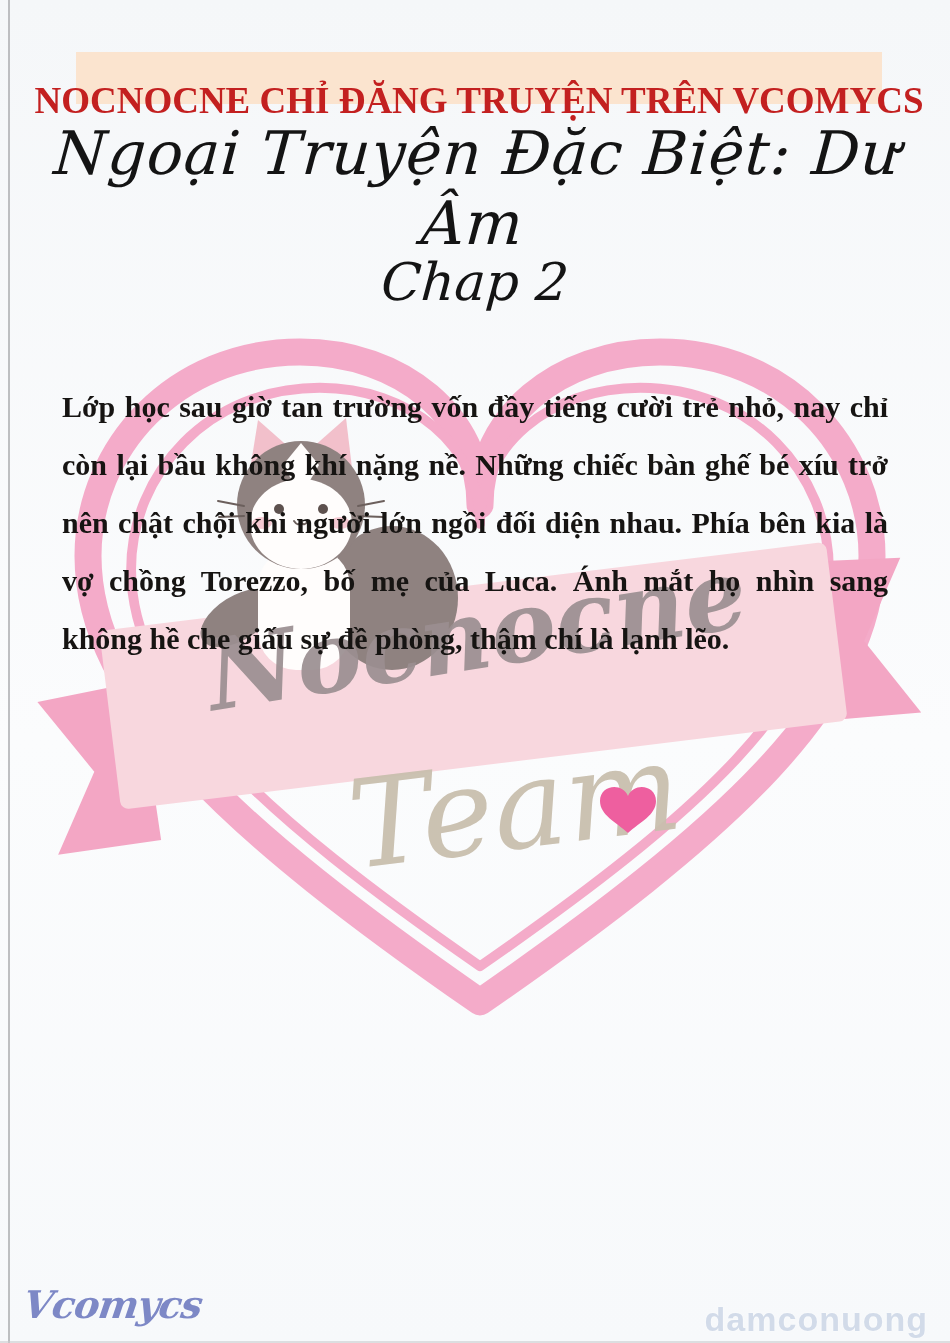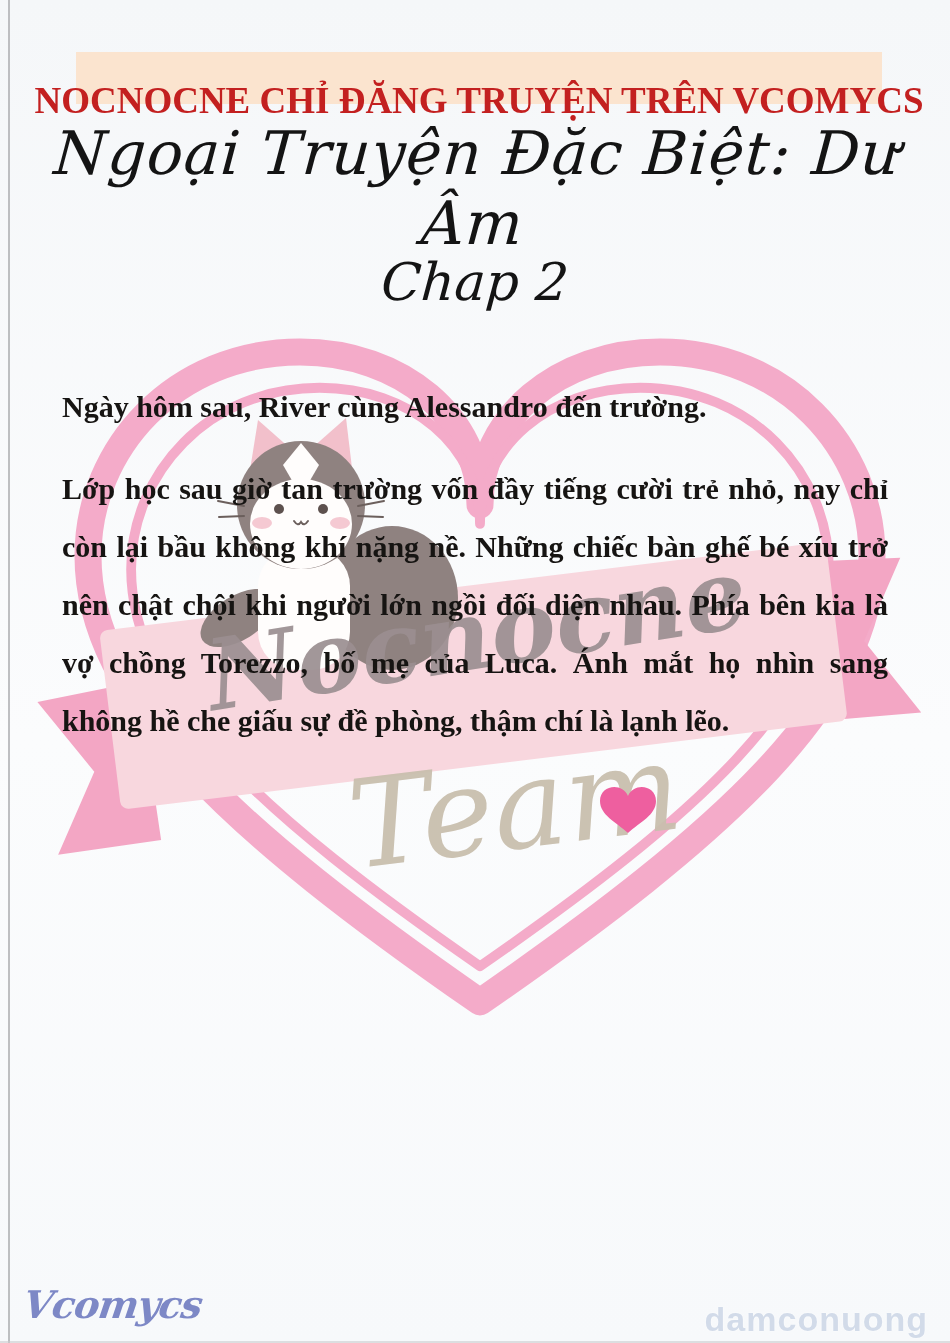--- a/index.html
+++ b/index.html
@@ -113,18 +113,17 @@
 </svg>
 
 <div class="header-banner">
   <span>NOCNOCNE CHỈ ĐĂNG TRUYỆN TRÊN VCOMYCS</span>
 </div>
 
 <div class="story-title">Ngoại Truyện Đặc Biệt: Dư Âm</div>
 <div class="chapter-title">Chap 2</div>
 
 <div class="content">
-  <p>Ngày hôm sau, River cùng Alessandro đến trường.</p>
   <p>Lớp học sau giờ tan trường vốn đầy tiếng cười trẻ nhỏ, nay chỉ còn lại bầu không khí nặng nề. Những chiếc bàn ghế bé xíu trở nên chật chội khi người lớn ngồi đối diện nhau. Phía bên kia là vợ chồng Torezzo, bố mẹ của Luca. Ánh mắt họ nhìn sang không hề che giấu sự đề phòng, thậm chí là lạnh lẽo.</p>
 </div>
 
 <div class="vcomycs-logo">Vcomycs</div>
 <div class="credit-watermark">damconuong</div>
 
 </body></html>

